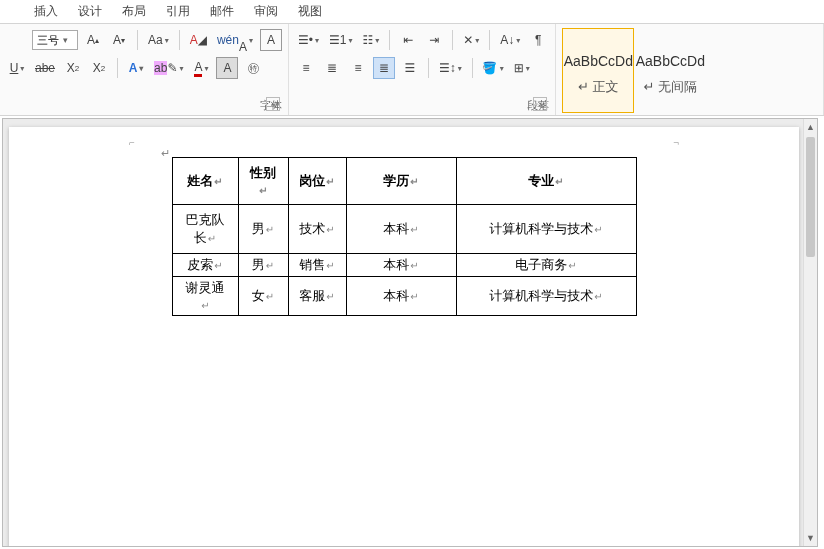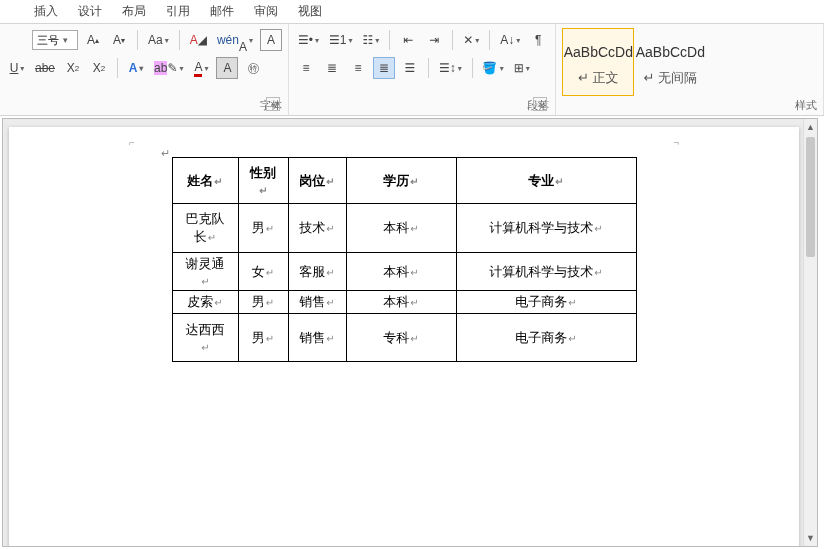--- a/index.html
+++ b/index.html
@@ -158,21 +158,21 @@
 .scroll-arrow { position:absolute; left:0; right:0; height:16px; display:flex; align-items:center; justify-content:center; font-size:9px; color:#666; cursor:pointer;}
 .scroll-arrow.up{ top:0;} .scroll-arrow.down{ bottom:0;}
 
 .para-mark { color:#888; font-size:11px; margin-left:4px;}
 .corner-mark { color:#888; font-family: "SimSun"; }
 
 
 .doc-table {
   border-collapse: collapse;
   margin: 30px auto 0 auto;
-  font-family: Liberation Sans, sans-serif;
+  font-family: Liberation Serif, serif;
 }
 .doc-table th, .doc-table td {
   border: 1px solid #000;
   padding: 6px 10px;
   font-size: 13px;
   text-align: center;
   vertical-align: middle;
 }
 .doc-table th { font-weight: bold; height:36px;}
 .doc-table tr.tall td { height:48px; }
@@ -274,22 +274,20 @@
   <div class="ribbon-group" style="flex:1">
     <div class="styles-gallery">
       <div class="style-item selected">
         <div class="preview">AaBbCcDd</div>
         <div class="name">↵ 正文</div>
       </div>
       <div class="style-item">
         <div class="preview">AaBbCcDd</div>
         <div class="name">↵ 无间隔</div>
       </div>
-    </div>
-    <div class="group-label"><span>样式</span>
     </div>
   </div>
 </div>
 
 <div class="doc-area">
   <div class="page">
     <div class="pre-page-marks">
         <span class="corner-mark">⌐</span>
         <span class="corner-mark">¬</span>
       </div>
@@ -314,40 +312,33 @@
       </thead>
       <tbody id="tbody">
           <tr class="tall">
             <td><span>巴克队长</span><span class="cell-mark">↵</span></td>
             <td><span>男</span><span class="cell-mark">↵</span></td>
             <td><span>技术</span><span class="cell-mark">↵</span></td>
             <td><span>本科</span><span class="cell-mark">↵</span></td>
             <td><span>计算机科学与技术</span><span class="cell-mark">↵</span></td>
           </tr>
           <tr class="short">
+            <td><span>皮索</span><span class="cell-mark">↵</span></td>
+            <td><span>男</span><span class="cell-mark">↵</span></td>
+            <td><span>销售</span><span class="cell-mark">↵</span></td>
+            <td><span>本科</span><span class="cell-mark">↵</span></td>
+            <td><span>电子商务</span><span class="cell-mark">↵</span></td>
+          </tr>
+          <tr class="short">
             <td><span>谢灵通</span><span class="cell-mark">↵</span></td>
             <td><span>女</span><span class="cell-mark">↵</span></td>
             <td><span>客服</span><span class="cell-mark">↵</span></td>
             <td><span>本科</span><span class="cell-mark">↵</span></td>
             <td><span>计算机科学与技术</span><span class="cell-mark">↵</span></td>
           </tr>
-          <tr class="short">
-            <td><span>皮索</span><span class="cell-mark">↵</span></td>
-            <td><span>男</span><span class="cell-mark">↵</span></td>
-            <td><span>销售</span><span class="cell-mark">↵</span></td>
-            <td><span>本科</span><span class="cell-mark">↵</span></td>
-            <td><span>电子商务</span><span class="cell-mark">↵</span></td>
-          </tr>
-          <tr class="tall">
-            <td><span>达西西</span><span class="cell-mark">↵</span></td>
-            <td><span>男</span><span class="cell-mark">↵</span></td>
-            <td><span>销售</span><span class="cell-mark">↵</span></td>
-            <td><span>专科</span><span class="cell-mark">↵</span></td>
-            <td><span>电子商务</span><span class="cell-mark">↵</span></td>
-          </tr>
         </tbody>
     </table>
   </div>
   <div class="scroll-v">
     <div class="scroll-arrow up">▲</div>
     <div class="scroll-thumb"></div>
     <div class="scroll-arrow down">▼</div>
   </div>
 </div>
 

